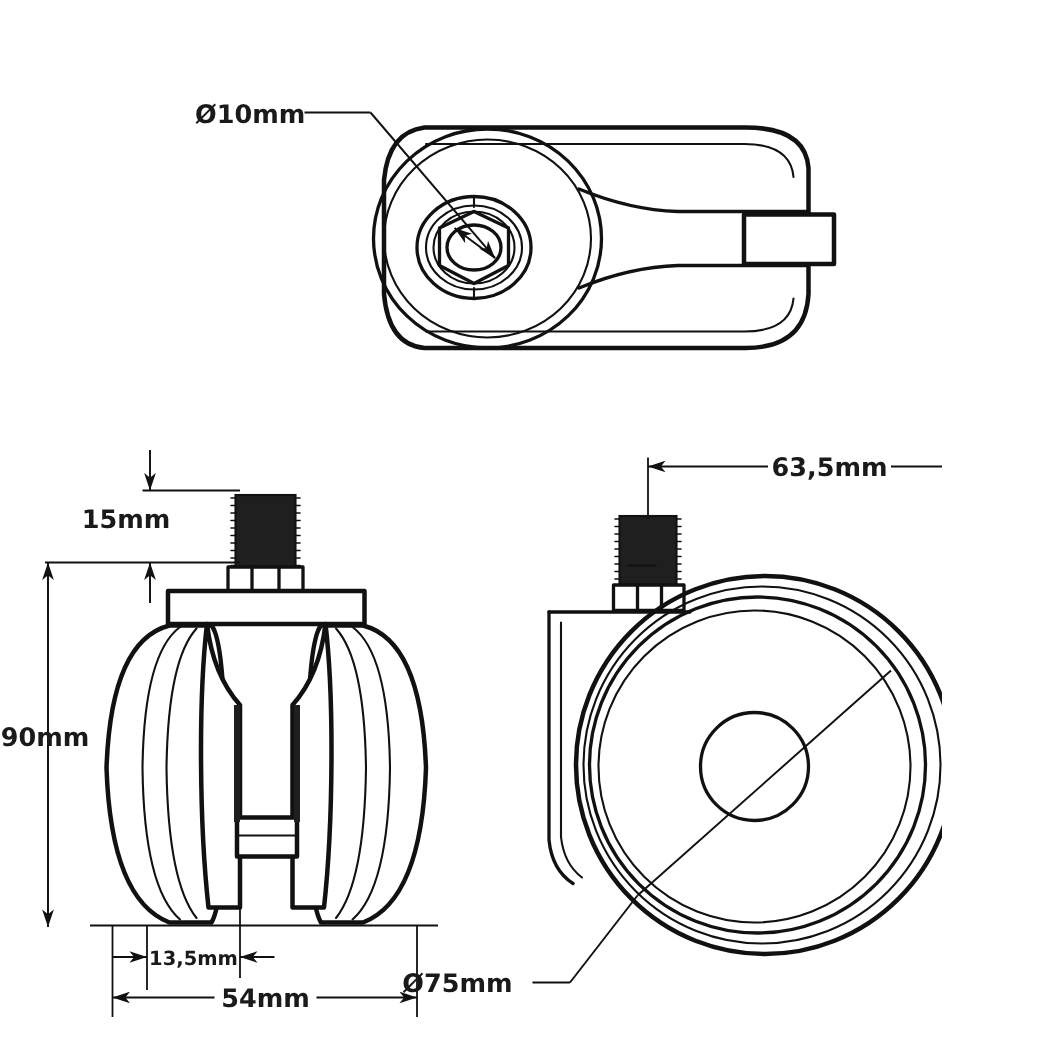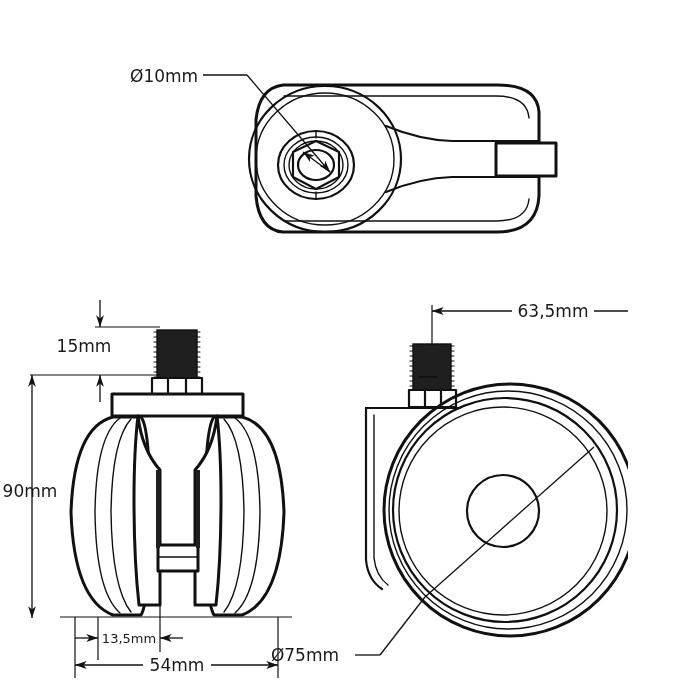--- a/index.html
+++ b/index.html
@@ -8,20 +8,21 @@
     padding: 0;
     background: #ffffff;
   }
   #sheet {
     position: relative;
     width: 628px;
     height: 700px;
     background: #ffffff;
     overflow: hidden;
     font-family: "DejaVu Sans", "Liberation Sans", sans-serif;
+    font-weight: bold;
   }
   #drawing {
     position: absolute;
     left: 0;
     top: 0;
     width: 700px;
     height: 700px;
   }
   .dim-text {
     font-family: "DejaVu Sans", "Liberation Sans", sans-serif;

